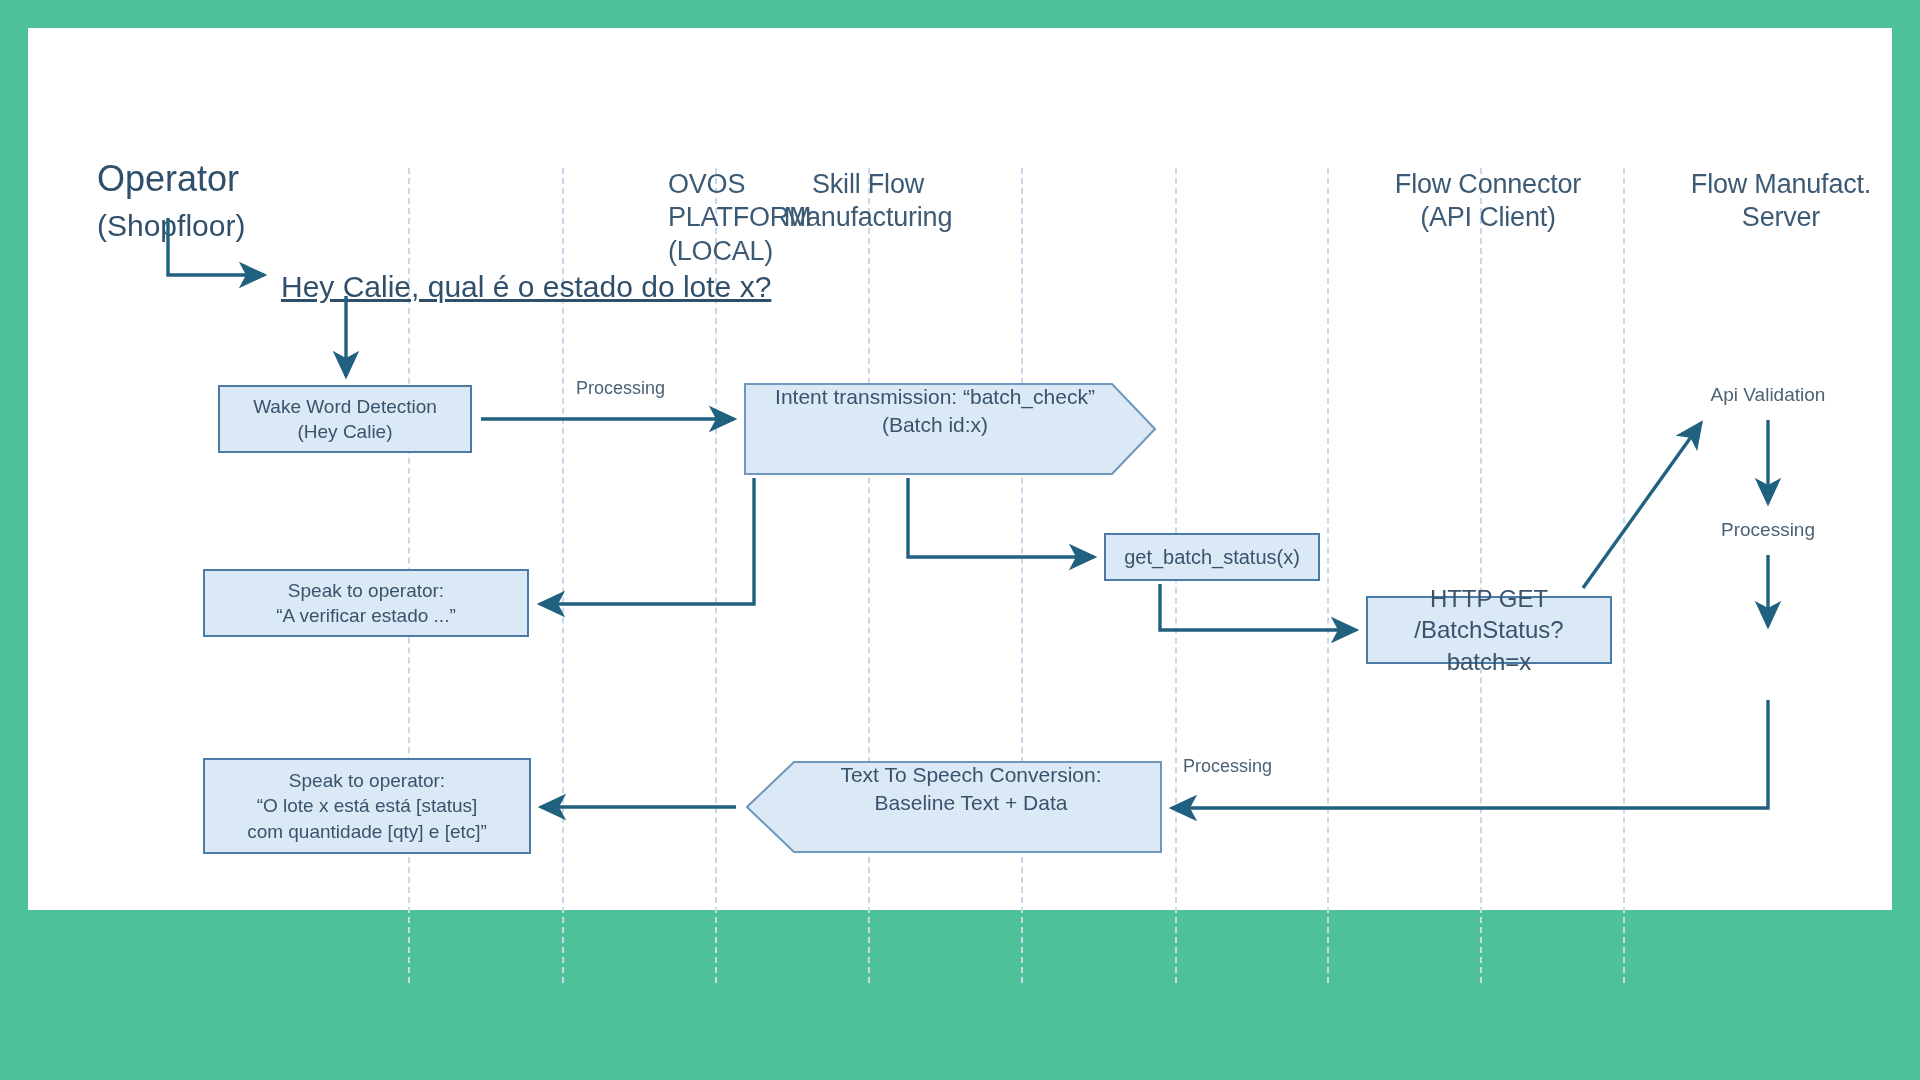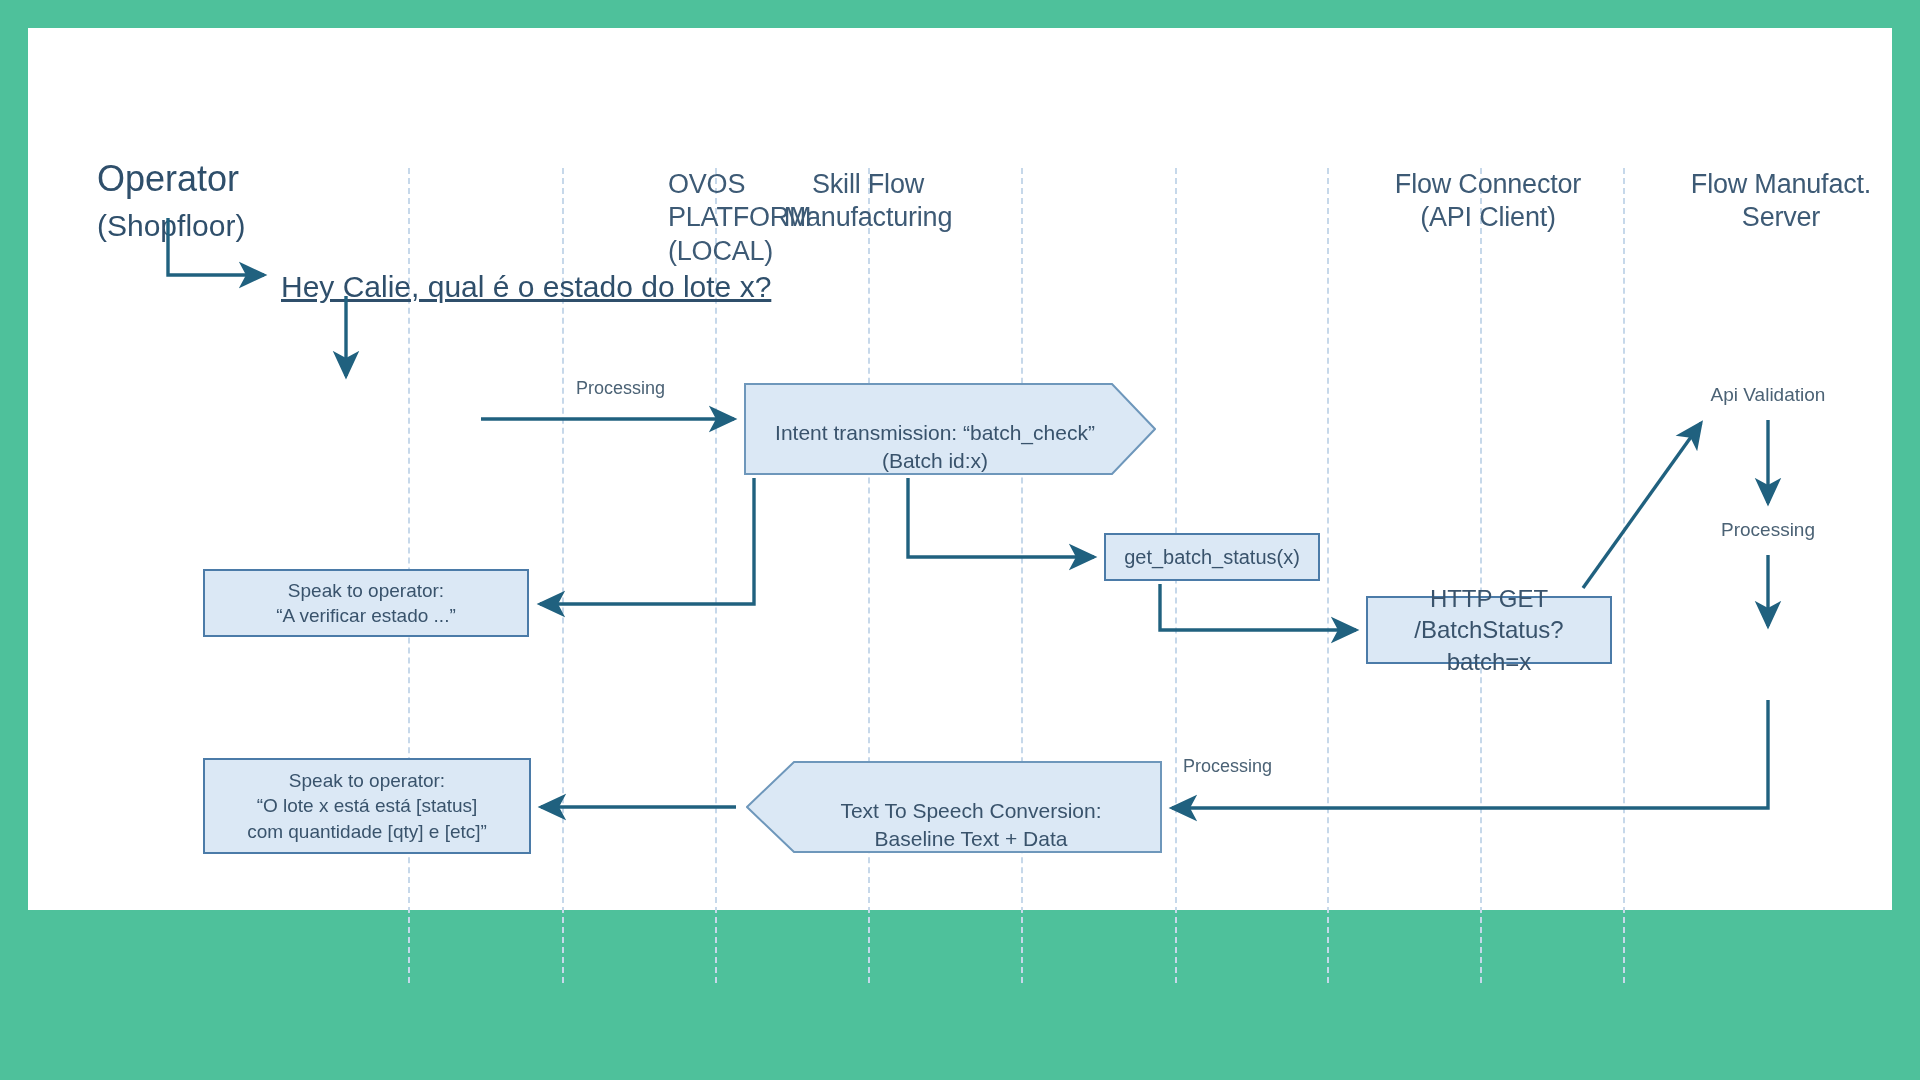--- a/index.html
+++ b/index.html
@@ -73,21 +73,21 @@
     white-space: pre-line;
     padding: 4px 8px;
   }
 
   
   .chevron {
     position: absolute;
     box-sizing: border-box;
     color: #39536c;
     display: flex;
-    align-items: flex-end;
+    align-items: flex-start;
     justify-content: center;
     text-align: center;
     font-size: 21px;
     line-height: 1.34;
     white-space: pre-line;
   }
   .chevron svg { position: absolute; left: 0; top: 0; }
   .chevron .lbl { position: relative; z-index: 2; }
 
   
@@ -134,20 +134,22 @@
 Manufacturing</div>
 
   <div class="lane-head" style="left:1310px; top:140px; width:300px;">Flow Connector
 (API Client)</div>
 
   <div class="lane-head" style="left:1608px; top:140px; width:290px;">Flow Manufact.
 Server</div>
 
   <div id="utterance">Hey Calie, qual é o estado do lote x?</div>
 
+  <div class="node" style="left:190px; top:357px; width:254px; height:68px;">Wake Word Detection
+(Hey Calie)</div>
 
   <div class="chevron" style="left:716px; top:355px; width:412px; height:92px;">
     <svg width="412" height="92" viewBox="0 0 412 92">
       <polygon points="1,1 368,1 411,46 368,91 1,91" fill="#dbe8f5" stroke="#6e97bb" stroke-width="2"></polygon>
     </svg>
     <span class="lbl" style="padding-right:30px">Intent transmission: “batch_check”
 (Batch id:x)</span>
   </div>
 
   <div class="node" style="left:1076px; top:505px; width:216px; height:48px; font-size:20px;">get_batch_status(x)</div>

